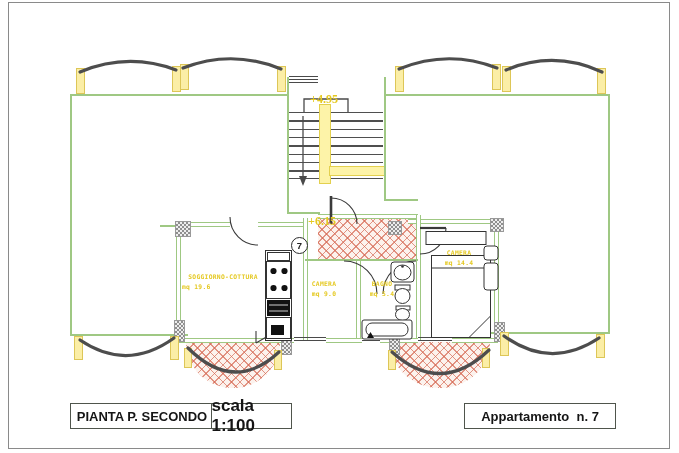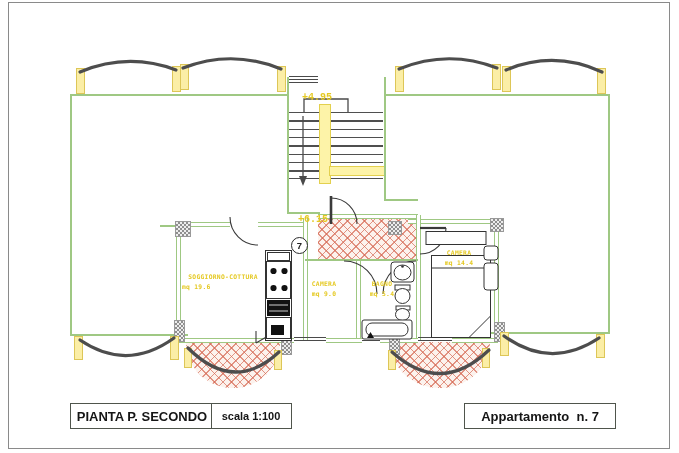--- a/index.html
+++ b/index.html
@@ -20,21 +20,21 @@
   .win{background:repeating-linear-gradient(180deg,#4a4a4a 0 1.4px,transparent 1.4px 2.9px);}
   
   .xhatch{background-color:#fcf2ed;
     background-image:repeating-linear-gradient(45deg,rgba(214,106,85,.7) 0 1.1px,transparent 1.1px 6px),
                      repeating-linear-gradient(135deg,rgba(214,106,85,.7) 0 1.1px,transparent 1.1px 6px);}
   .dome{clip-path:ellipse(50% 100% at 50% 0%);}
   .treads{background:repeating-linear-gradient(180deg,#4f4f4f 0 1.4px,transparent 1.4px 8.3px);}
   .ystr{background:#fdf3a8;border:1px solid #e3d04e;}
   .cadtxt{color:#e5c922;font-family:"DejaVu Sans Mono",monospace;font-weight:bold;
           font-size:6.3px;letter-spacing:.3px;text-align:center;line-height:1.55;white-space:nowrap;}
-  .lvl{color:#e5c922;font-family:Liberation Mono, monospace;font-weight:bold;font-size:10px;text-align:left;}
+  .lvl{color:#e5c922;font-family:Liberation Serif, serif;font-weight:bold;font-size:12px;text-align:center;}
   .bigtitle{color:#ffe41a;font-weight:bold;font-size:13px;letter-spacing:.6px;font-family:"DejaVu Sans",sans-serif;}
   .circ7{width:15px;height:15px;border:1.6px solid #2a2a2a;border-radius:50%;background:#fff;
          display:flex;align-items:center;justify-content:center;font-size:9.5px;font-weight:bold;color:#222;}
   .tbox{border:1.6px solid #4f554c;background:#fff;display:flex;align-items:center;justify-content:center;
         color:#151515;font-weight:bold;}
   svg{position:absolute;left:0;top:0;}
 </style>
 </head>
 <body>
 
@@ -186,19 +186,19 @@
   <div class="abs cadtxt" style="left:436px;top:248px;width:46px;">
     <div>CAMERA</div>
     <div>mq 14.4</div>
   </div>
 
   <div class="abs circ7" style="left:291px;top:237px;">7</div>
 
   <div class="abs tbox" style="left:70px;top:403px;width:142px;height:24px;font-size:13px;">
     <span>PIANTA P. SECONDO</span>
   </div>
-  <div class="abs tbox" style="left:210.5px;top:403px;width:79px;height:24px;font-size:11px;">
+  <div class="abs tbox" style="left:210.5px;top:403px;width:79px;height:24px;font-size:17px;">
     <span>scala 1:100</span>
   </div>
   <div class="abs tbox" style="left:464px;top:403px;width:150px;height:24px;font-size:13px;white-space:pre;">
     <span style="white-space:pre;">Appartamento  n. 7</span>
   </div>
 </div>
 
 </body></html>

